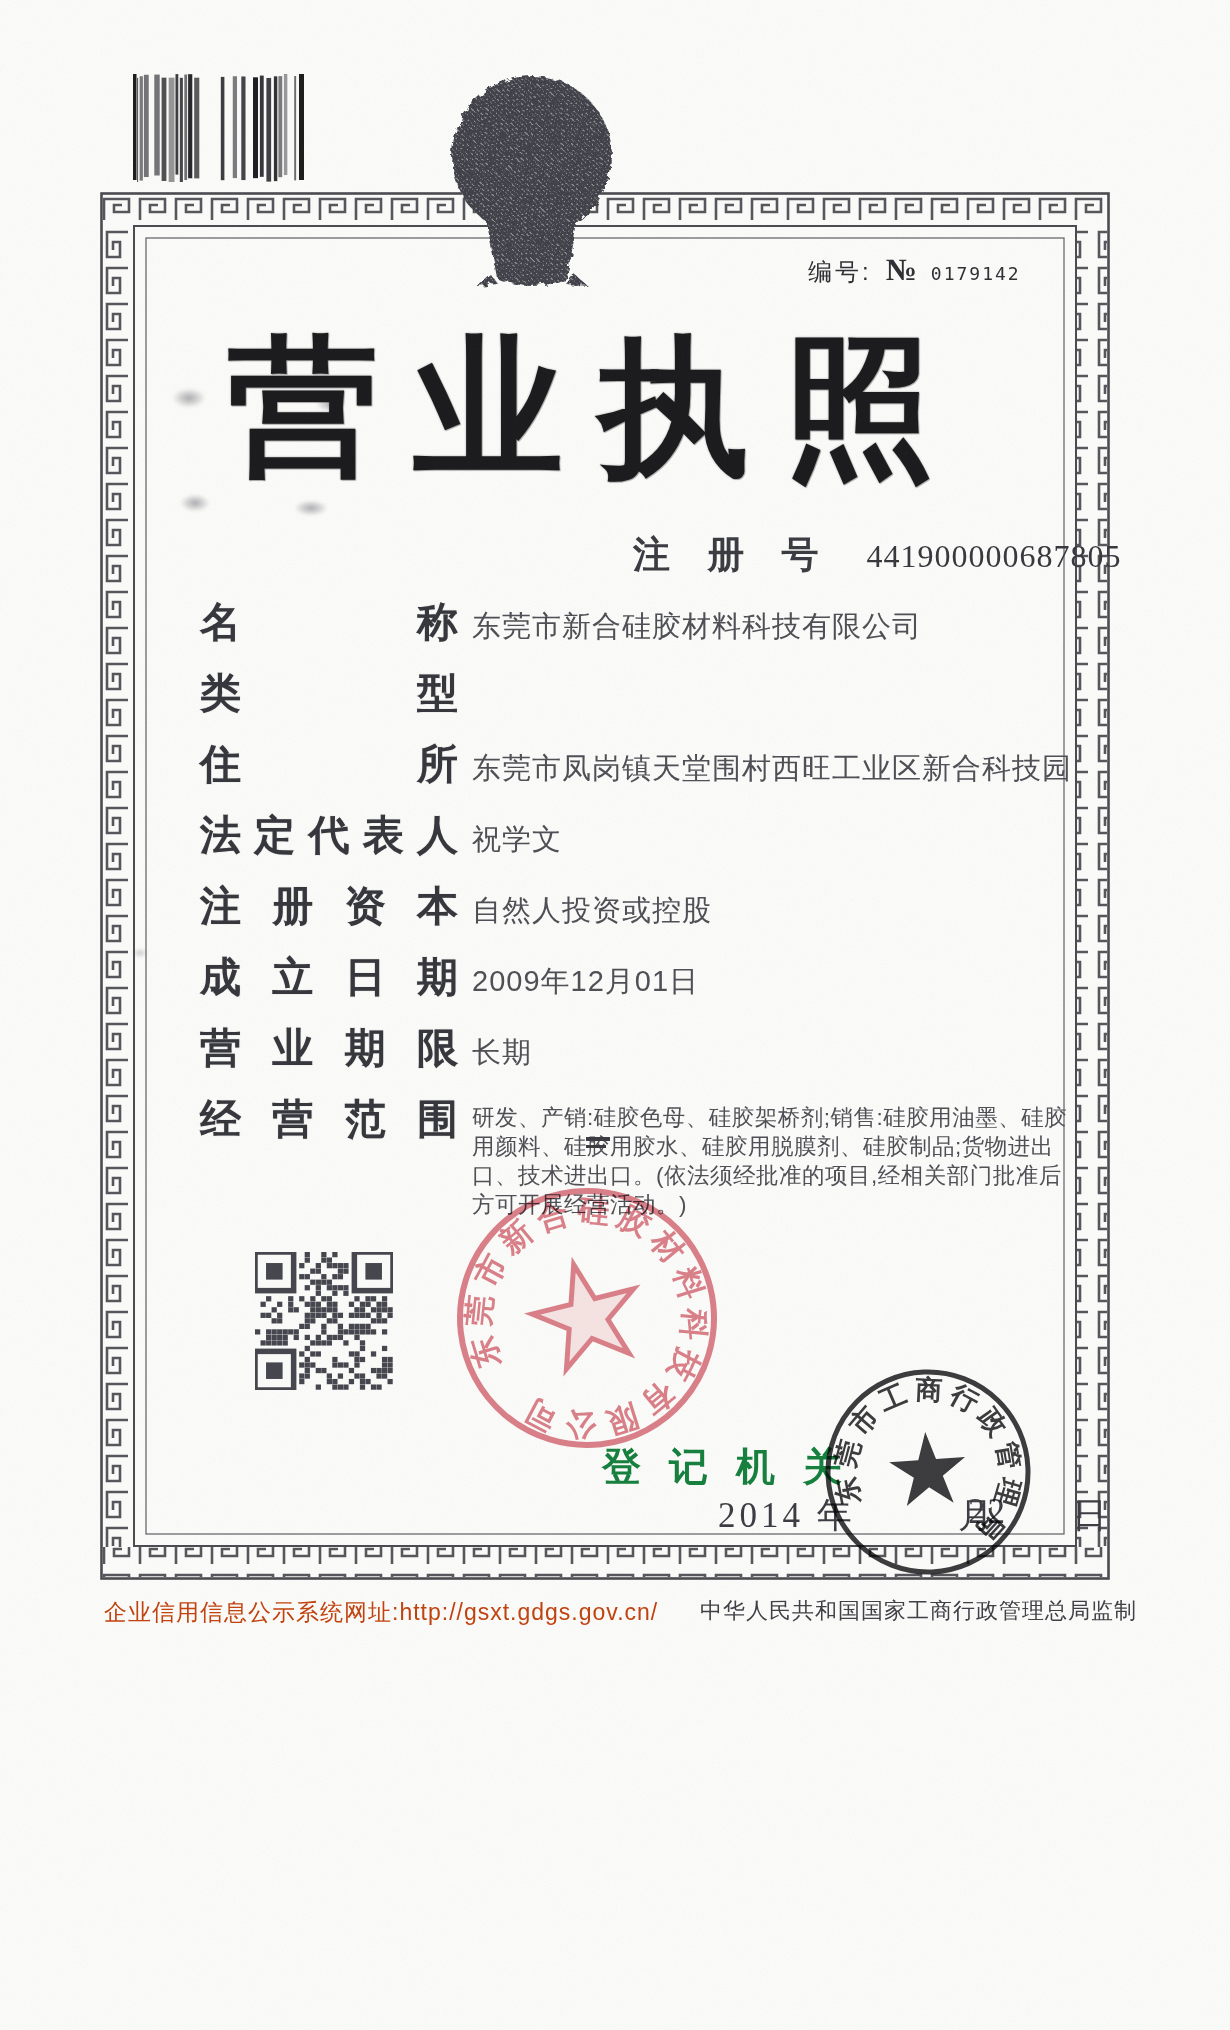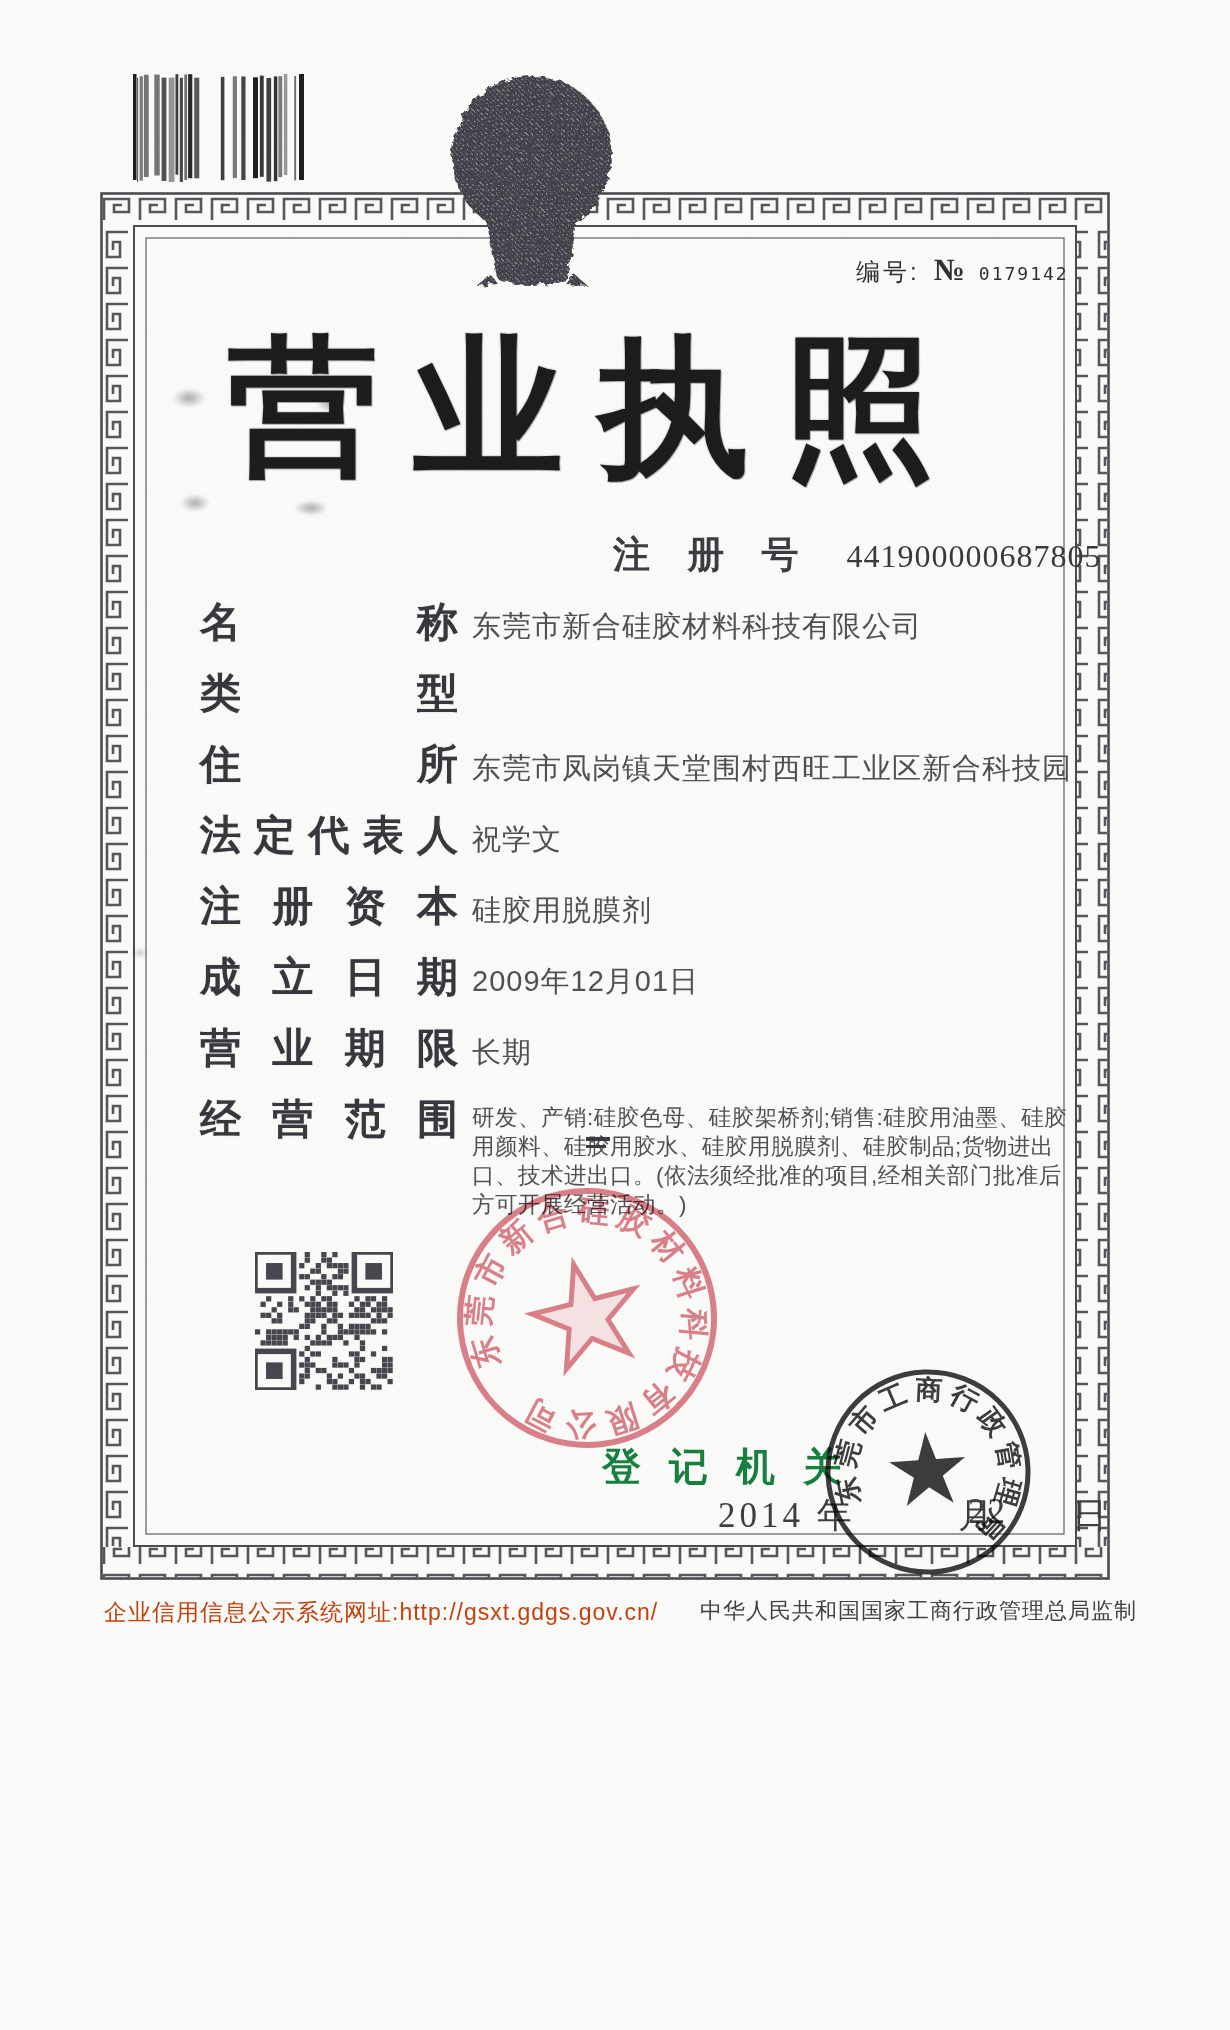--- a/index.html
+++ b/index.html
@@ -9,33 +9,33 @@
     background:#fcfcfa;overflow:hidden;
     font-family:"Liberation Sans",sans-serif;color:#3e3e44;
   }
   .abs{position:absolute;}
   
   #barcode-svg{left:133px;top:72px;}
   #emblem-svg{left:446px;top:68px;z-index:4;}
   
   #frame-svg{left:100px;top:192px;z-index:1;}
   
-  #serial{left:856px;top:252px;z-index:5;display:flex;align-items:baseline;gap:14px;color:#2e2e33;}
+  #serial{left:808px;top:252px;z-index:5;display:flex;align-items:baseline;gap:14px;color:#2e2e33;}
   #serial .lbl{font-size:24px;letter-spacing:3px;}
   #serial .no{font-family:"Liberation Serif",serif;font-weight:bold;font-size:31px;}
   #serial .digits{font-family:"DejaVu Sans Mono",monospace;font-size:18px;letter-spacing:2px;}
   
   #title-row{left:228px;top:322px;width:706px;display:flex;justify-content:space-between;z-index:5;}
   #title-row span{
     font-size:150px;line-height:170px;font-weight:900;color:#1a1a1d;
     text-shadow:0 0 2px rgba(20,20,20,.45), 1px 1px 0 rgba(20,20,20,.25);
     font-family:"Liberation Sans",sans-serif;
   }
   
-  #regline{left:613px;top:530px;display:flex;align-items:baseline;gap:34px;z-index:5;}
+  #regline{left:633px;top:530px;display:flex;align-items:baseline;gap:34px;z-index:5;}
   #regline .rlabel{font-family:"Liberation Serif",serif;font-weight:700;font-size:37px;letter-spacing:14px;color:#3a3a41;}
   #regline .rno{font-family:"Liberation Serif",serif;font-size:32px;letter-spacing:1px;color:#37373e;}
   
   #fields{left:200px;top:600px;width:884px;z-index:5;}
   .field-row{display:flex;align-items:flex-start;margin-bottom:26px;}
   .flabel{
     width:258px;min-width:258px;display:flex;justify-content:space-between;
     font-family:"Liberation Serif",serif;font-weight:700;font-size:41px;line-height:45px;
     color:#35353c;text-shadow:0 0 1px rgba(40,40,40,.4);
   }
@@ -190,21 +190,21 @@
         </div>
         <div class="fvalue">祝学文</div>
       </div>
       <div class="field-row">
         <div class="flabel">
           <span>注</span>
           <span>册</span>
           <span>资</span>
           <span>本</span>
         </div>
-        <div class="fvalue">硅胶用脱膜剂</div>
+        <div class="fvalue">自然人投资或控股</div>
       </div>
       <div class="field-row">
         <div class="flabel">
           <span>成</span>
           <span>立</span>
           <span>日</span>
           <span>期</span>
         </div>
         <div class="fvalue">2009年12月01日</div>
       </div>

